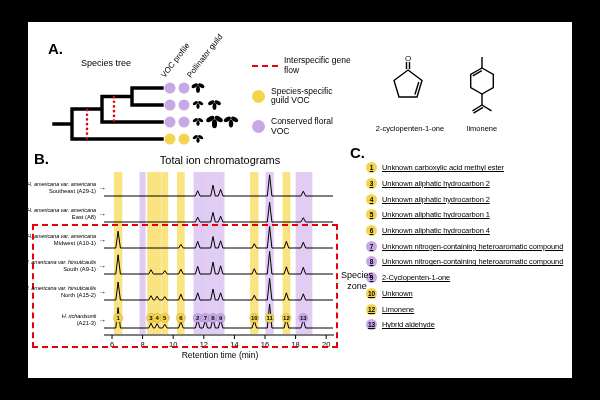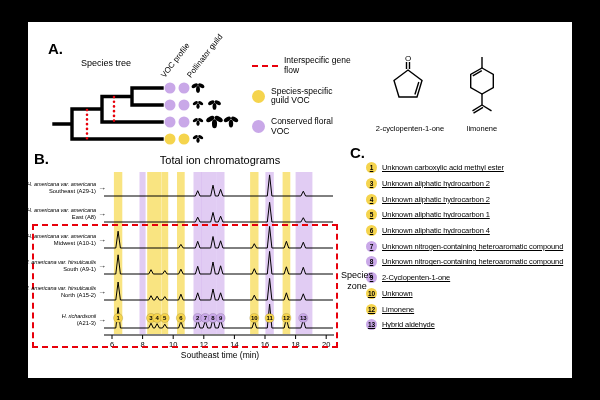--- a/index.html
+++ b/index.html
@@ -233,21 +233,21 @@
         </div>
         <div class="trace-label" style="top: 289px;">
           <div class="tl-text">
             <div class="tl-l1">H. richardsonii</div>
             <div class="tl-l2">(A21-3)</div>
           </div>
           <span class="tl-arrow">→</span>
         </div>
       </div>
 
-    <div style="position:absolute;left:78px;top:328px;width:228px;text-align:center;font-size:8.5px">Southeast time (min)</div>
+    <div style="position:absolute;left:78px;top:328px;width:228px;text-align:center;font-size:8.5px">Retention time (min)</div>
 
     <div class="plabel" style="left:322px;top:122px">C.</div>
     <div id="compound-list" style="position:absolute;left:338px;top:138px">
         <div class="c-item">
           <span class="c-badge" style="background: rgb(245, 212, 77);">1</span>
           <span class="c-name">Unknown carboxylic acid methyl ester</span>
         </div>
         <div class="c-item">
           <span class="c-badge" style="background: rgb(245, 212, 77);">3</span>
           <span class="c-name">Unknown aliphatic hydrocarbon 2</span>

